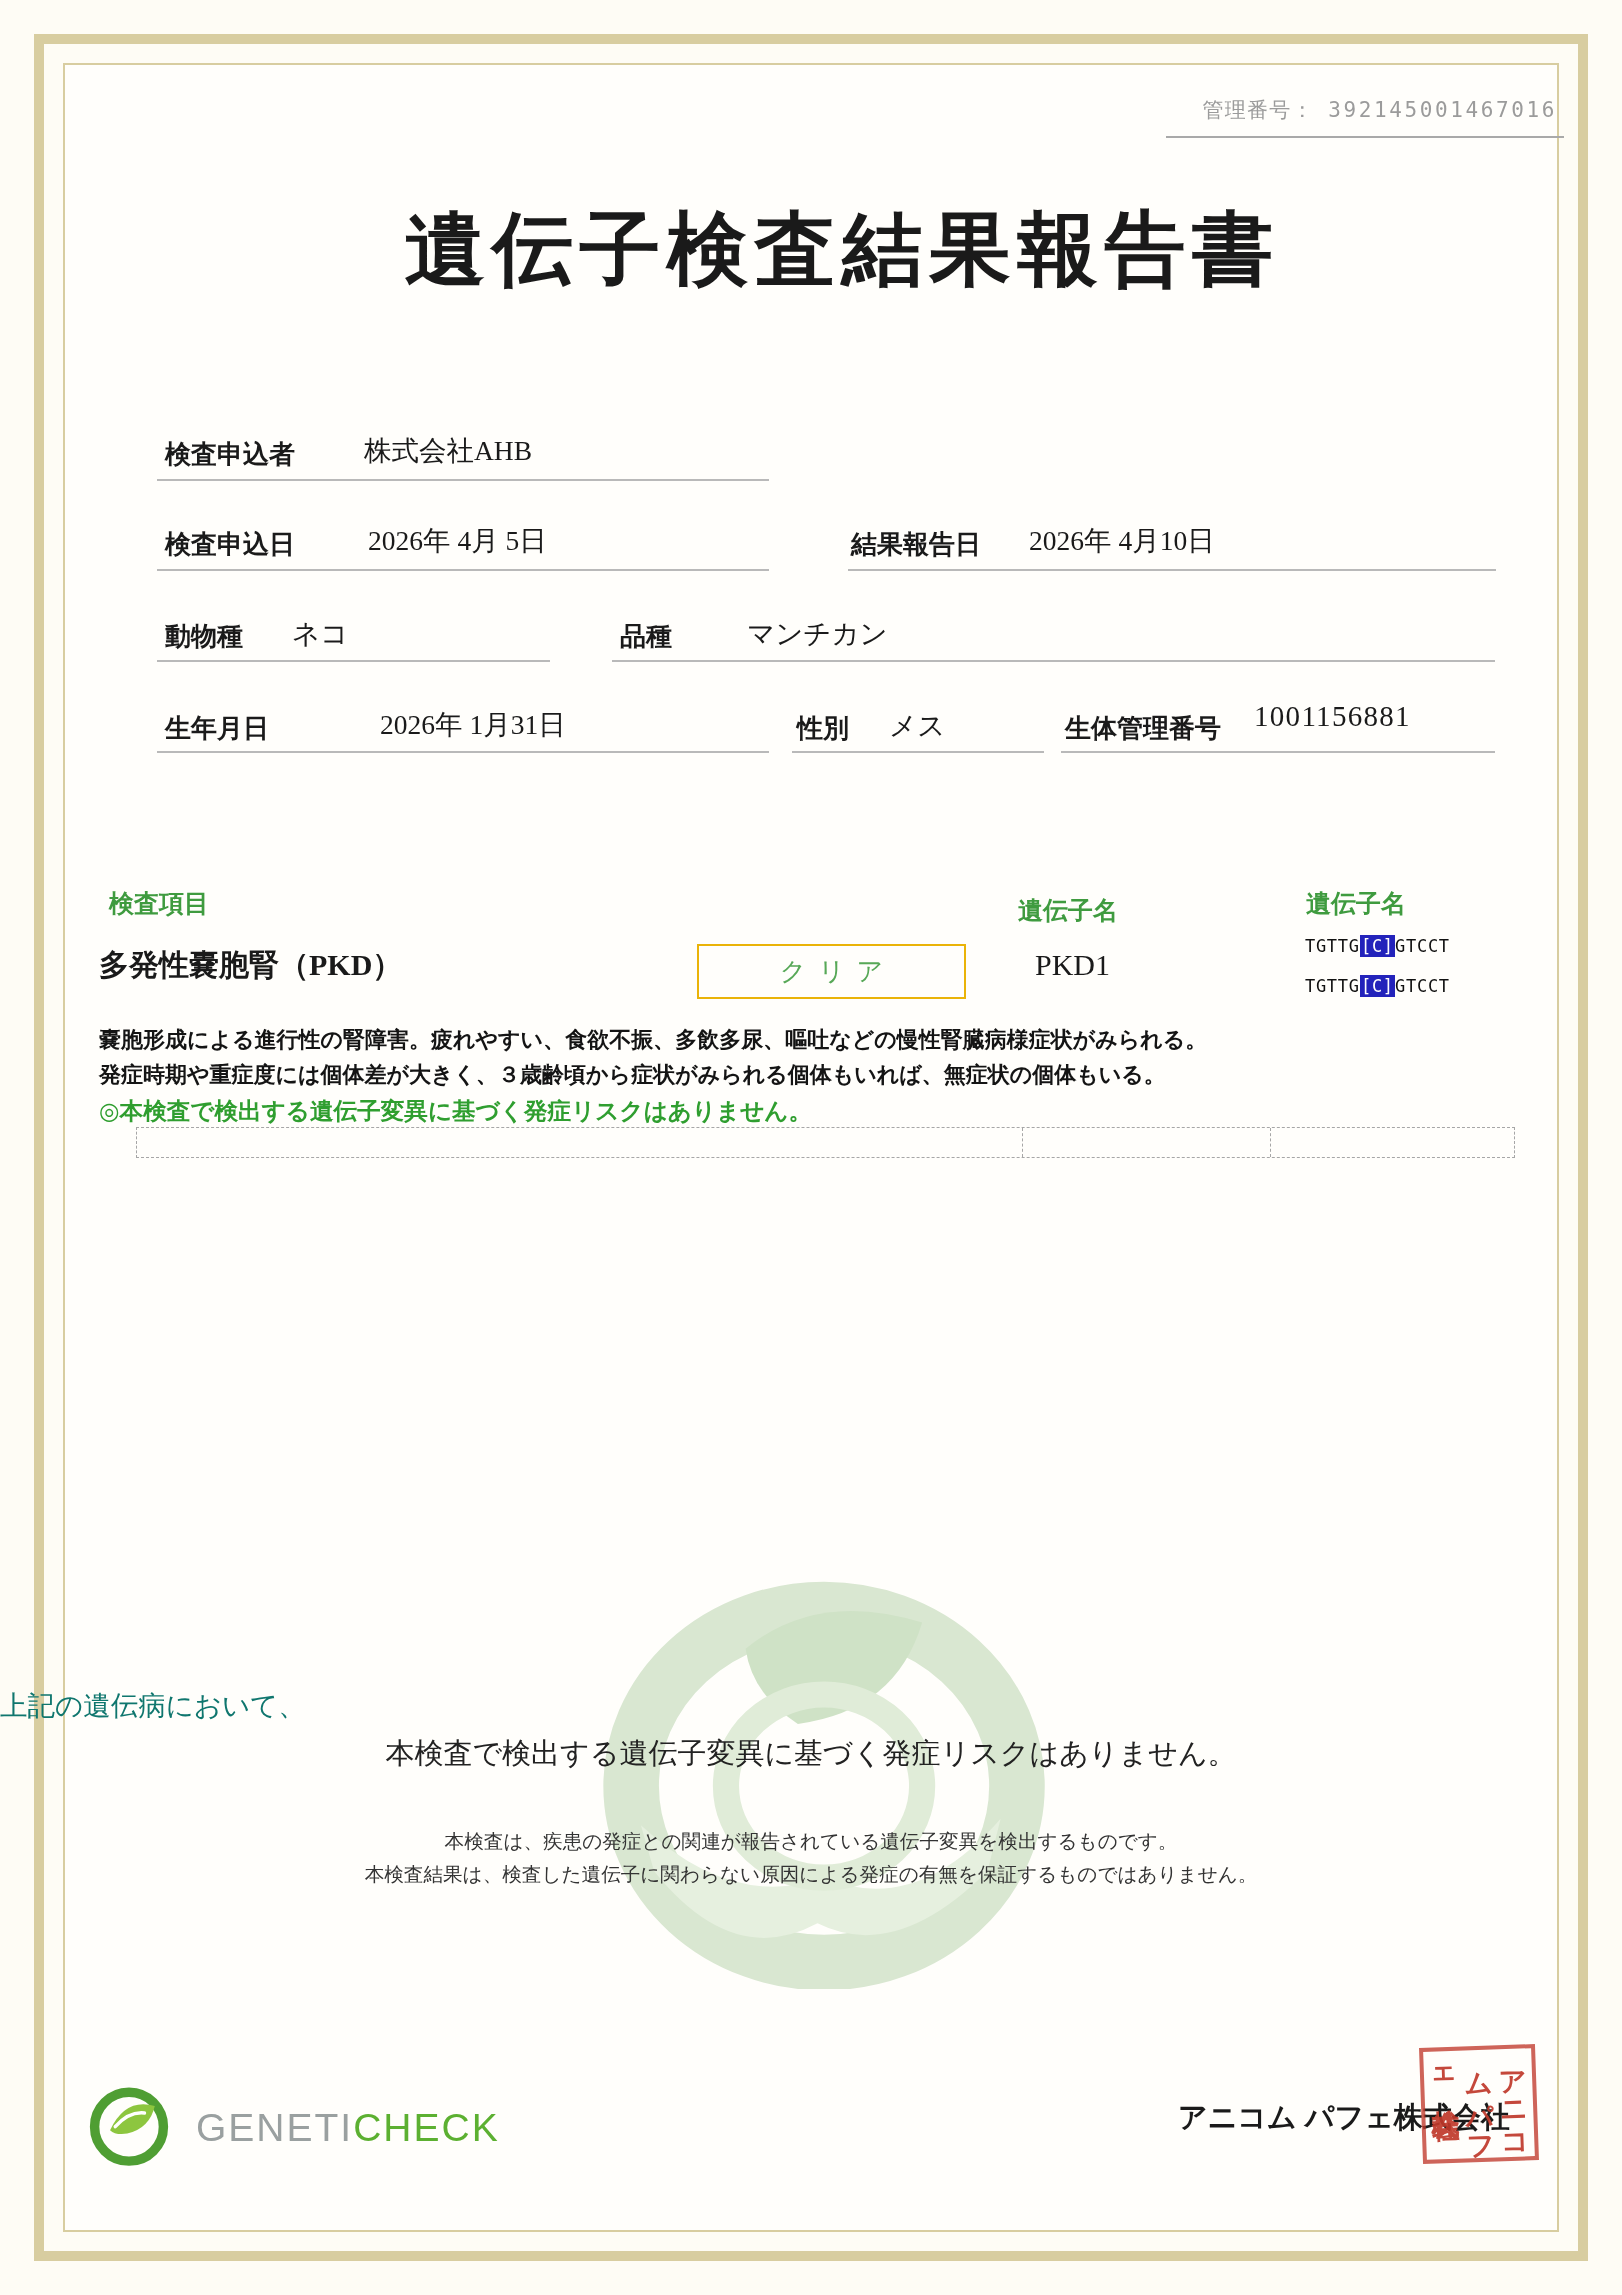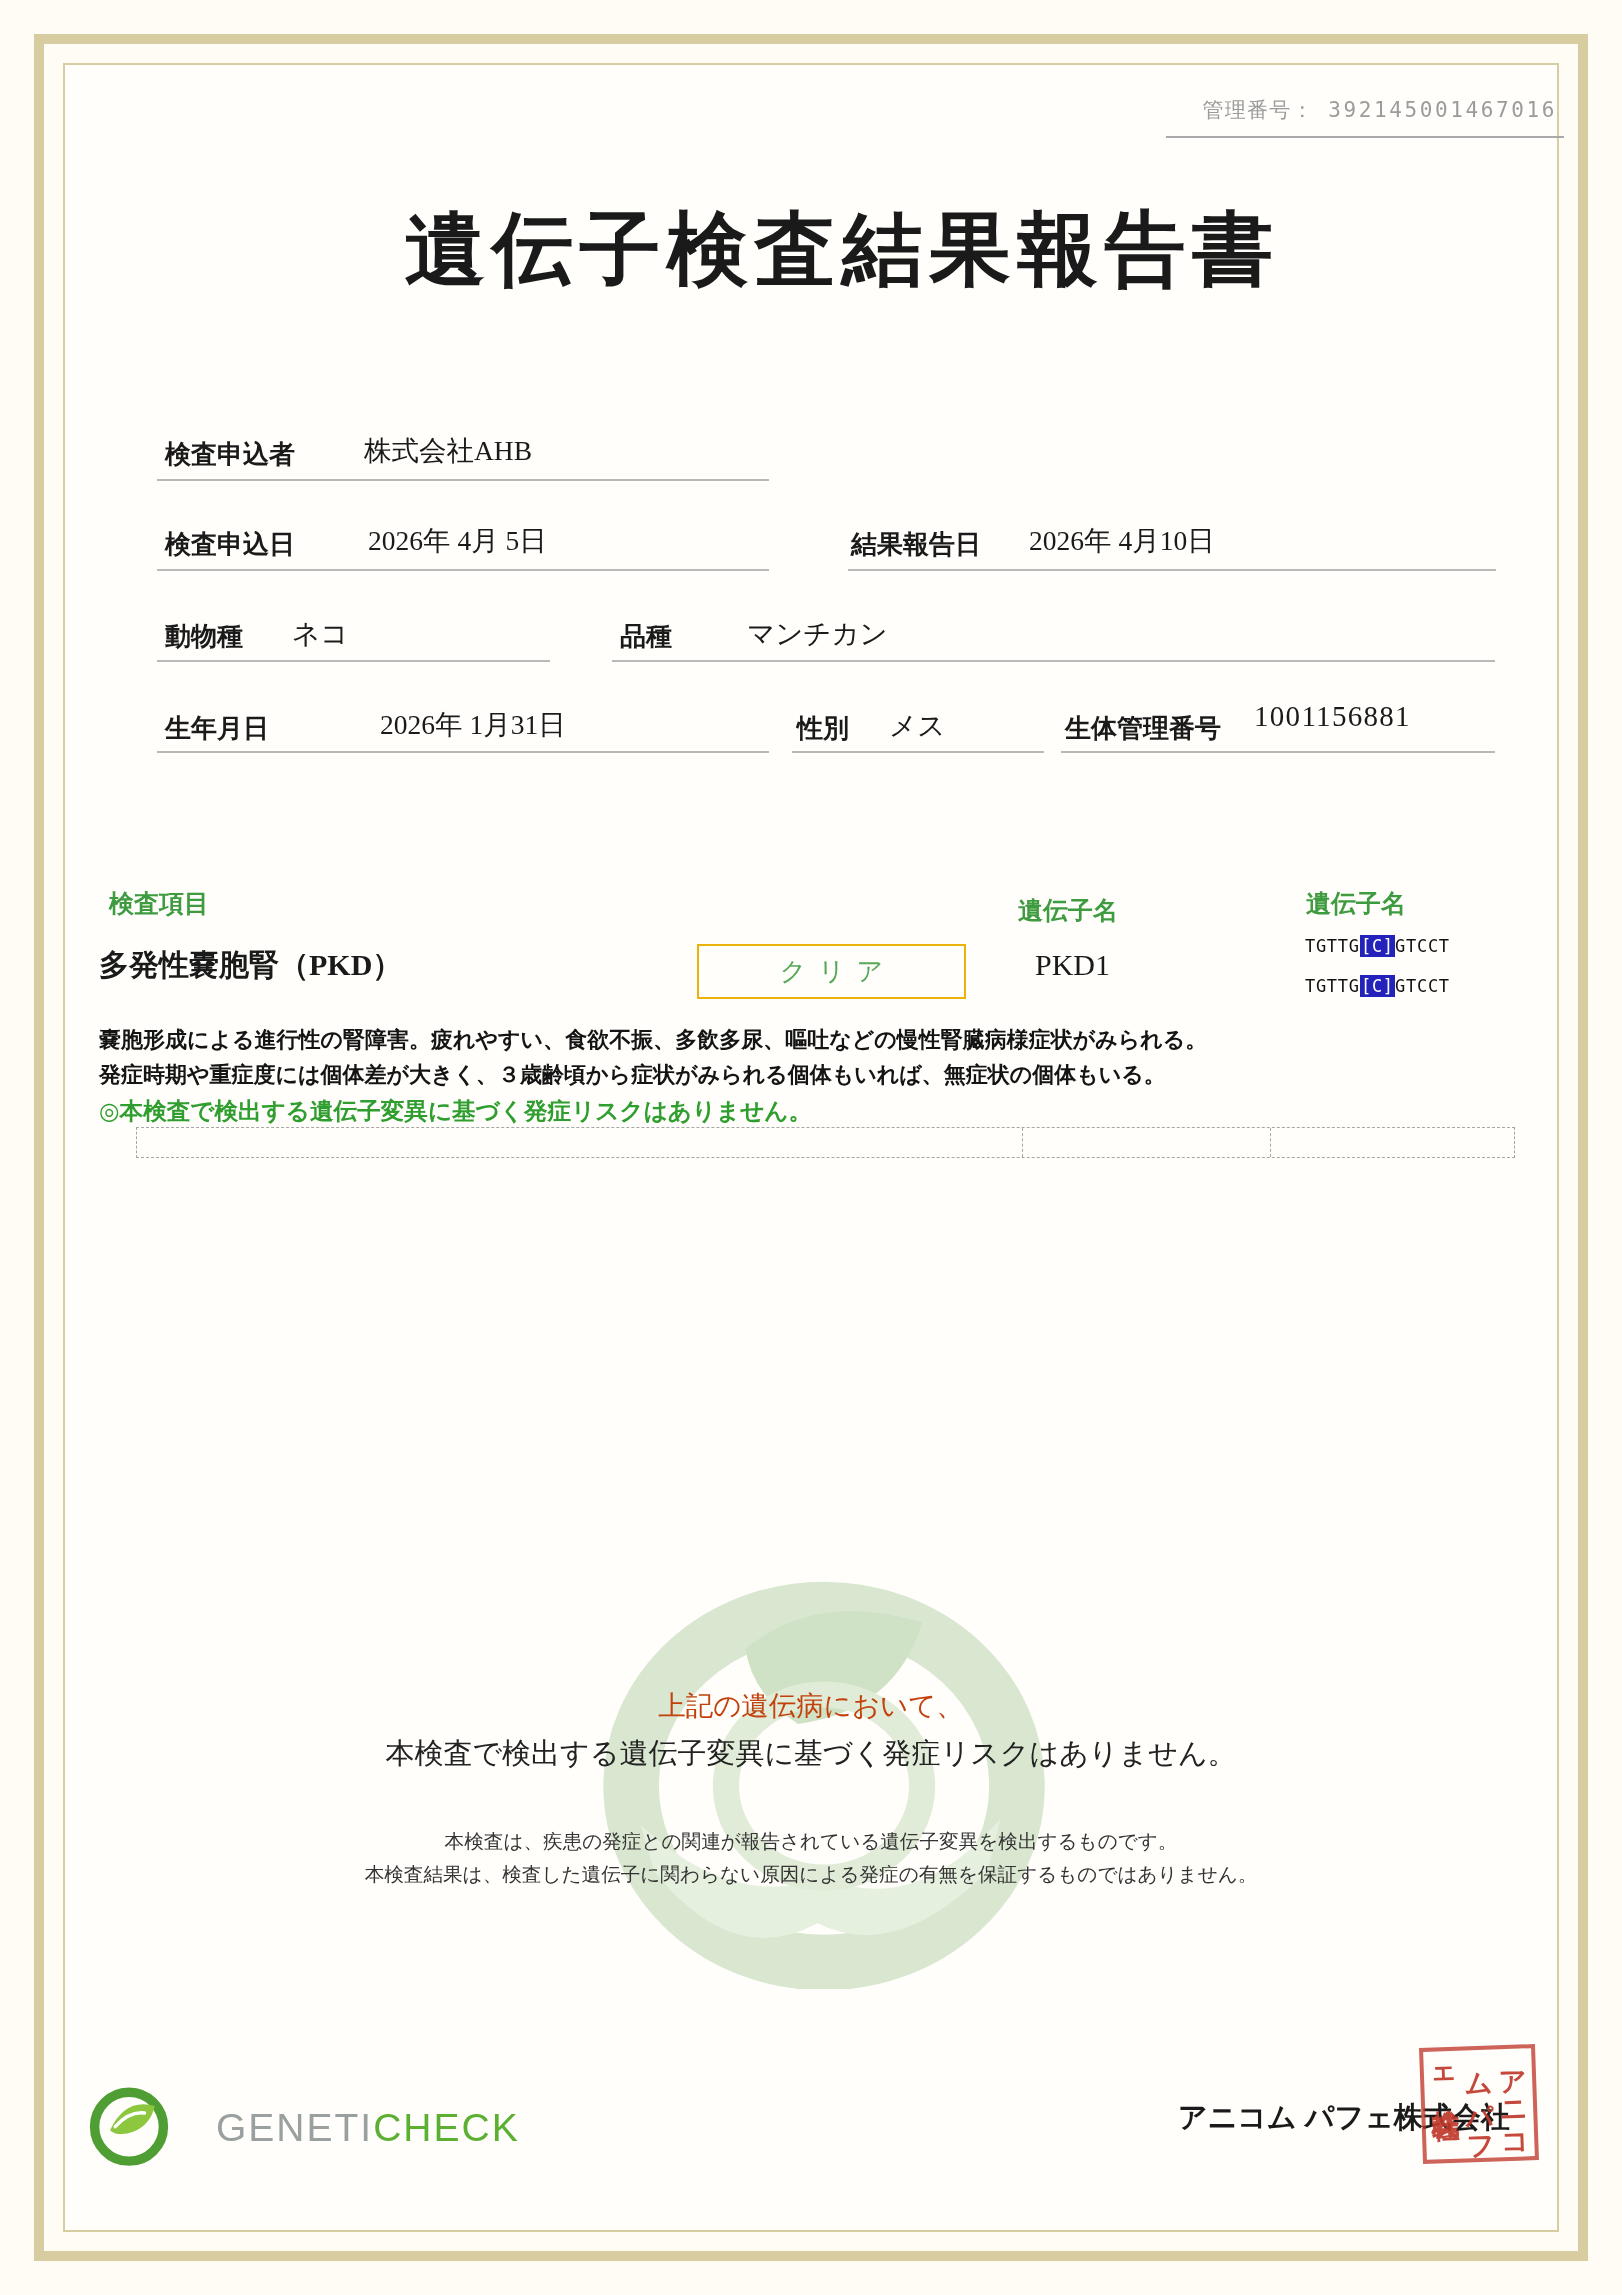--- a/index.html
+++ b/index.html
@@ -67,26 +67,26 @@
   .risk-note{position:absolute;left:99px;top:1095px;font-size:23.6px;font-weight:700;color:#2f9e2f;}
   
   .dashed-row{position:absolute;left:136px;top:1127px;width:1377px;height:29px;border:1.3px dashed #a6a6a6;}
   .dash-sep{position:absolute;top:0;height:100%;border-left:1.3px dashed #a6a6a6;}
   .dash-sep.s1{left:885px;}
   .dash-sep.s2{left:1133px;}
   
   .watermark{position:absolute;left:569px;top:1570px;z-index:1;}
   
   .sans{font-family:"Liberation Sans","DejaVu Sans",sans-serif;}
-  .sum-1{position:absolute;top:1688px;left:0;width:100%;text-align:center;font-size:27.5px;color:#c2410c;font-family:Liberation Serif, serif;}
+  .sum-1{position:absolute;top:1688px;left:0;width:100%;font-size:27.5px;color:#0f766e;font-family:Liberation Serif, serif;}
   .sum-2{position:absolute;top:1734px;left:0;width:100%;text-align:center;font-size:29px;color:#222;}
   .disc-1{position:absolute;top:1828px;left:0;width:100%;text-align:center;font-size:19.6px;color:#333;}
   .disc-2{position:absolute;top:1861px;left:0;width:100%;text-align:center;font-size:19.6px;color:#333;}
   
-  .brand{position:absolute;left:196px;top:2106px;font-size:39px;letter-spacing:2px;font-weight:500;margin-left:20px;}
+  .brand{position:absolute;left:196px;top:2106px;font-size:39px;letter-spacing:2px;font-weight:500;}
   .brand .g1{color:#9aa0a0;}
   .brand .g2{color:#5cb031;}
   .brand-mark{position:absolute;left:86px;top:2082px;}
   .company{position:absolute;left:1178px;top:2098px;font-size:29px;font-weight:700;}
   .stamp{position:absolute;left:1421px;top:2046px;width:116px;height:116px;
     border:4.6px solid rgba(192,57,43,.85);transform:rotate(-2deg);box-sizing:border-box;
     display:flex;justify-content:center;align-items:center;opacity:.92;}
   .stamp-text{writing-mode:vertical-rl;font-size:27.5px;line-height:1.25;color:#c0392b;
     font-weight:700;height:102px;letter-spacing:1.3px;}
 </style>

